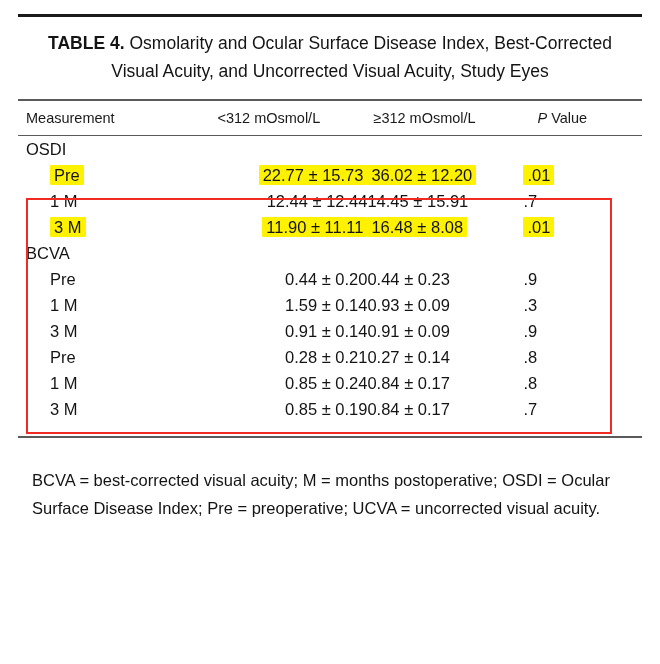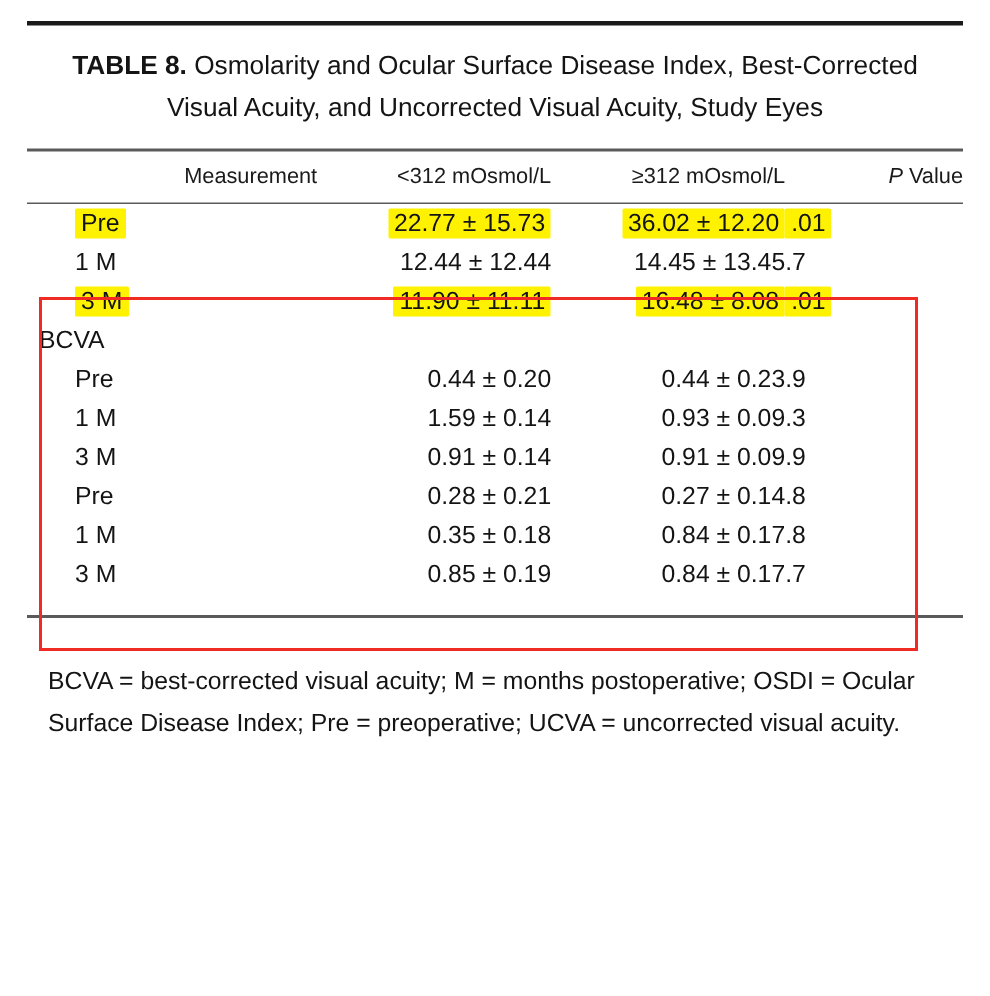--- a/index.html
+++ b/index.html
@@ -48,35 +48,35 @@
   .caption .tnum {
     font-weight: bold;
   }
   table.tbl {
     width: 100%;
     border-collapse: collapse;
     font-size: 16px;
   }
   table.tbl th {
     font-weight: normal;
-    text-align: right;
+    text-align: left;
     font-size: 14.5px;
     padding: 9px 0 9px 0;
     color: #1a1a1a;
     white-space: nowrap;
   }
   table.tbl td {
     padding: 3.5px 0;
     font-size: 16.5px;
     color: #141414;
     white-space: nowrap;
   }
   .col-m  { width: 31%; padding-left: 8px !important; }
   .col-a  { width: 25%; text-align: right; }
-  .col-b  { width: 25%; text-align: right; }
+  .col-b  { width: 25%; text-align: left; }
   .col-p  { width: 19%; text-align: left; }
   th.col-a, th.col-b { text-align: left; }
   th.col-p { text-align: left; padding-left: 14px !important; margin-top: 46px; }
   th.col-a { padding-left: 6px !important; }
   th.col-b { padding-left: 6px !important; margin-top: 24px; }
   .grp {
     padding-left: 8px !important;
   }
   .sub {
     padding-left: 32px !important;
@@ -111,21 +111,21 @@
   }
 </style>
 </head>
 <body>
 
 <div class="page">
 
   <div class="rule-top"></div>
 
   <div class="caption">
-    <span class="tnum">TABLE 8.</span>
+    <span class="tnum">TABLE 4.</span>
     <span>Osmolarity and Ocular Surface Disease Index, Best-Corrected Visual Acuity, and Uncorrected Visual Acuity, Study Eyes</span>
   </div>
 
   <div class="rule-thin"></div>
 
   <table class="tbl">
     <thead>
       <tr>
         <th class="col-m">Measurement</th>
         <th class="col-a">&lt;312 mOsmol/L</th>
@@ -135,29 +135,35 @@
     </thead>
   </table>
 
   <div class="rule-mid"></div>
 
   <div class="tablewrap">
     <table class="tbl">
       <tbody>
 
         <tr>
+          <td class="col-m grp">OSDI</td>
+          <td class="col-a"></td>
+          <td class="col-b"></td>
+          <td class="col-p"></td>
+        </tr>
+        <tr>
           <td class="col-m sub"><span class="hl">Pre</span></td>
           <td class="col-a"><span class="hl">22.77 ± 15.73</span></td>
           <td class="col-b"><span class="hl">36.02 ± 12.20</span></td>
           <td class="col-p"><span class="hl">.01</span></td>
         </tr>
         <tr>
           <td class="col-m sub">1 M</td>
           <td class="col-a">12.44 ± 12.44</td>
-          <td class="col-b">14.45 ± 13.45</td>
+          <td class="col-b">14.45 ± 15.91</td>
           <td class="col-p">.7</td>
         </tr>
         <tr>
           <td class="col-m sub"><span class="hl">3 M</span></td>
           <td class="col-a"><span class="hl">11.90 ± 11.11</span></td>
           <td class="col-b"><span class="hl">16.48 ± 8.08</span></td>
           <td class="col-p"><span class="hl">.01</span></td>
         </tr>
 
         <tr>
@@ -186,21 +192,21 @@
         </tr>
 
         <tr>
           <td class="col-m sub">Pre</td>
           <td class="col-a">0.28 ± 0.21</td>
           <td class="col-b">0.27 ± 0.14</td>
           <td class="col-p">.8</td>
         </tr>
         <tr>
           <td class="col-m sub">1 M</td>
-          <td class="col-a">0.35 ± 0.18</td>
+          <td class="col-a">0.85 ± 0.24</td>
           <td class="col-b">0.84 ± 0.17</td>
           <td class="col-p">.8</td>
         </tr>
         <tr>
           <td class="col-m sub">3 M</td>
           <td class="col-a">0.85 ± 0.19</td>
           <td class="col-b">0.84 ± 0.17</td>
           <td class="col-p">.7</td>
         </tr>
       </tbody>

